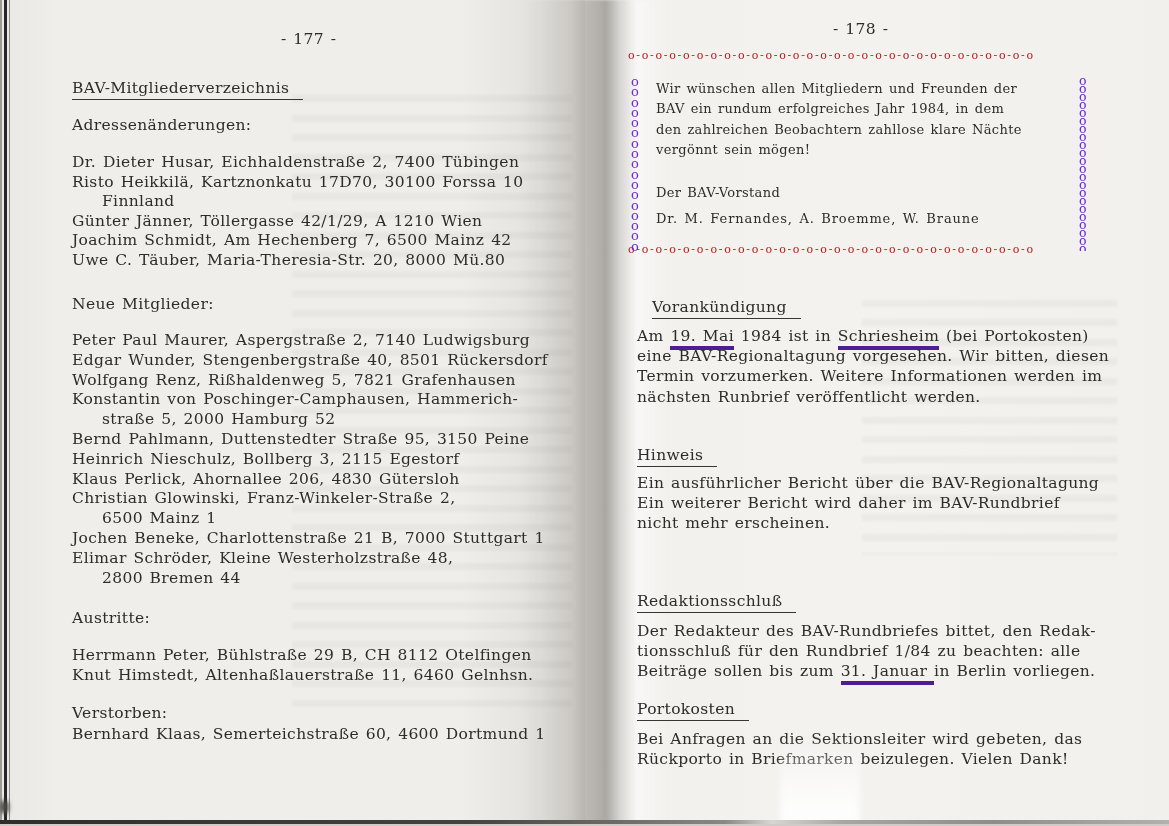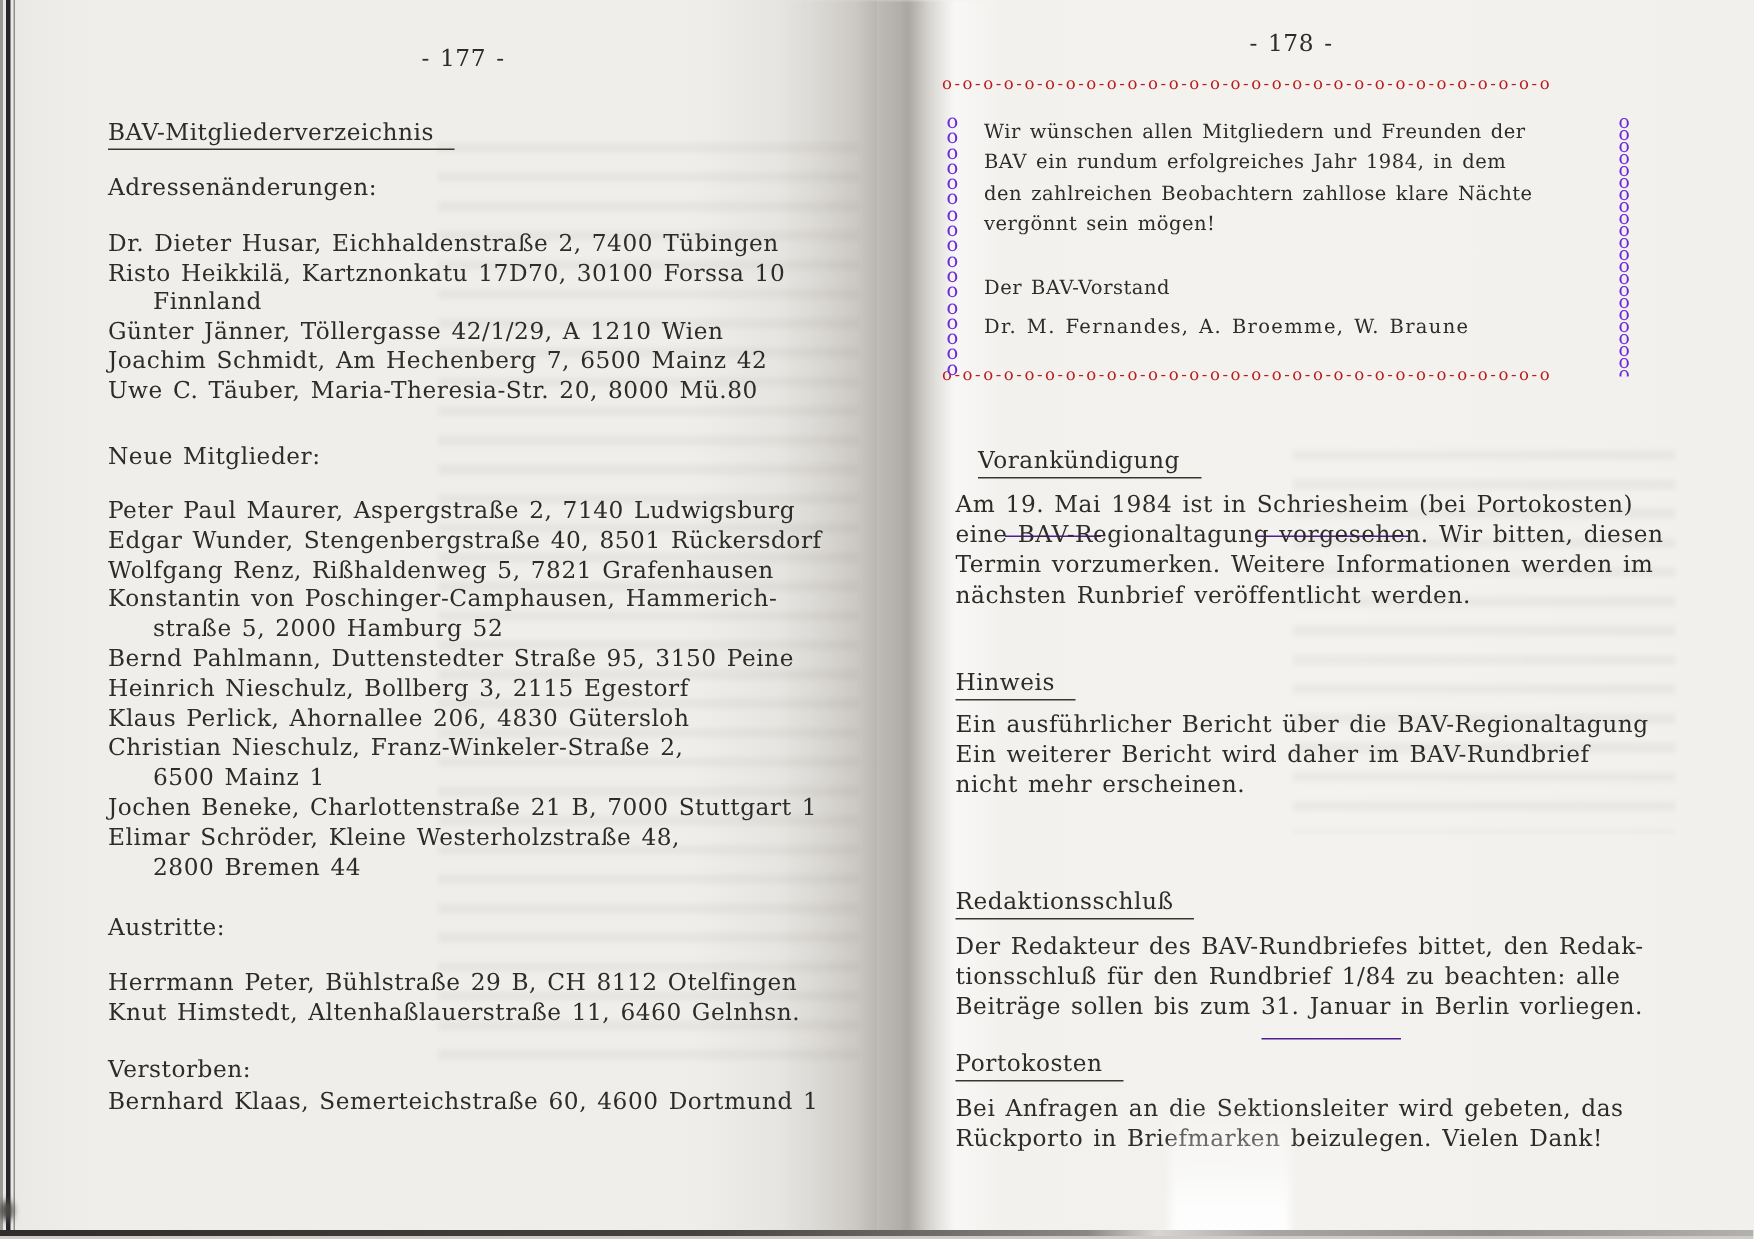--- a/index.html
+++ b/index.html
@@ -42,21 +42,21 @@
   #edge-bottom-under{left:0;right:0;bottom:0;height:2px;background:#cfccc8;}
   #corner-smudge{left:0;bottom:12px;width:9px;height:14px;background:#4a4945;filter:blur(2px);border-radius:50%;}
   #curl-highlight{left:780px;bottom:0;width:80px;height:90px;
     background:linear-gradient(180deg,rgba(255,255,255,0) 0%,rgba(255,255,255,0.85) 80%);filter:blur(3px);}
 
   
   .txt{position:absolute;z-index:3;font-size:15.5px;letter-spacing:.35px;word-spacing:1.5px;white-space:nowrap;}
   .hu{border-bottom:1px solid #38362f;padding-bottom:2px;padding-right:14px;display:inline-block;}
   .tline{white-space:nowrap;}
   .tline.indent{padding-left:30px;}
-  .u{border-bottom:1px solid #4c1d95;padding-bottom:12px;white-space:pre;}
+  .u{border-bottom:4px solid #4c1d95;padding-bottom:1px;white-space:pre;}
 
   #lp-num{left:281px;top:30px;}
   #lp-title{left:72px;top:79px;}
   #lp-h1{left:72px;top:116px;}
   #lp-list1{left:72px;top:153px;line-height:19.6px;}
   #lp-h2{left:72px;top:295px;}
   #lp-list2{left:72px;top:331px;line-height:19.8px;}
   #lp-h3{left:72px;top:609px;}
   #lp-list3{left:72px;top:645px;line-height:20.2px;}
   #lp-h4{left:72px;top:704px;}
@@ -119,21 +119,21 @@
 <div class="txt" id="lp-h2">Neue Mitglieder:</div>
 <div class="txt" id="lp-list2">
     <div class="tline">Peter Paul Maurer, Aspergstraße 2, 7140 Ludwigsburg</div>
     <div class="tline">Edgar Wunder, Stengenbergstraße 40, 8501 Rückersdorf</div>
     <div class="tline">Wolfgang Renz, Rißhaldenweg 5, 7821 Grafenhausen</div>
     <div class="tline">Konstantin von Poschinger-Camphausen, Hammerich-</div>
     <div class="tline indent">straße 5, 2000 Hamburg 52</div>
     <div class="tline">Bernd Pahlmann, Duttenstedter Straße 95, 3150 Peine</div>
     <div class="tline">Heinrich Nieschulz, Bollberg 3, 2115 Egestorf</div>
     <div class="tline">Klaus Perlick, Ahornallee 206, 4830 Gütersloh</div>
-    <div class="tline">Christian Nieschulz, Franz-Winkeler-Straße 2,</div>
+    <div class="tline">Christian Glowinski, Franz-Winkeler-Straße 2,</div>
     <div class="tline indent">6500 Mainz 1</div>
     <div class="tline">Jochen Beneke, Charlottenstraße 21 B, 7000 Stuttgart 1</div>
     <div class="tline">Elimar Schröder, Kleine Westerholzstraße 48,</div>
     <div class="tline indent">2800 Bremen 44</div>
   </div>
 
 <div class="txt" id="lp-h3">Austritte:</div>
 <div class="txt" id="lp-list3">
     <div class="tline">Herrmann Peter, Bühlstraße 29 B, CH 8112 Otelfingen</div>
     <div class="tline">Knut Himstedt, Altenhaßlauerstraße 11, 6460 Gelnhsn.</div>

